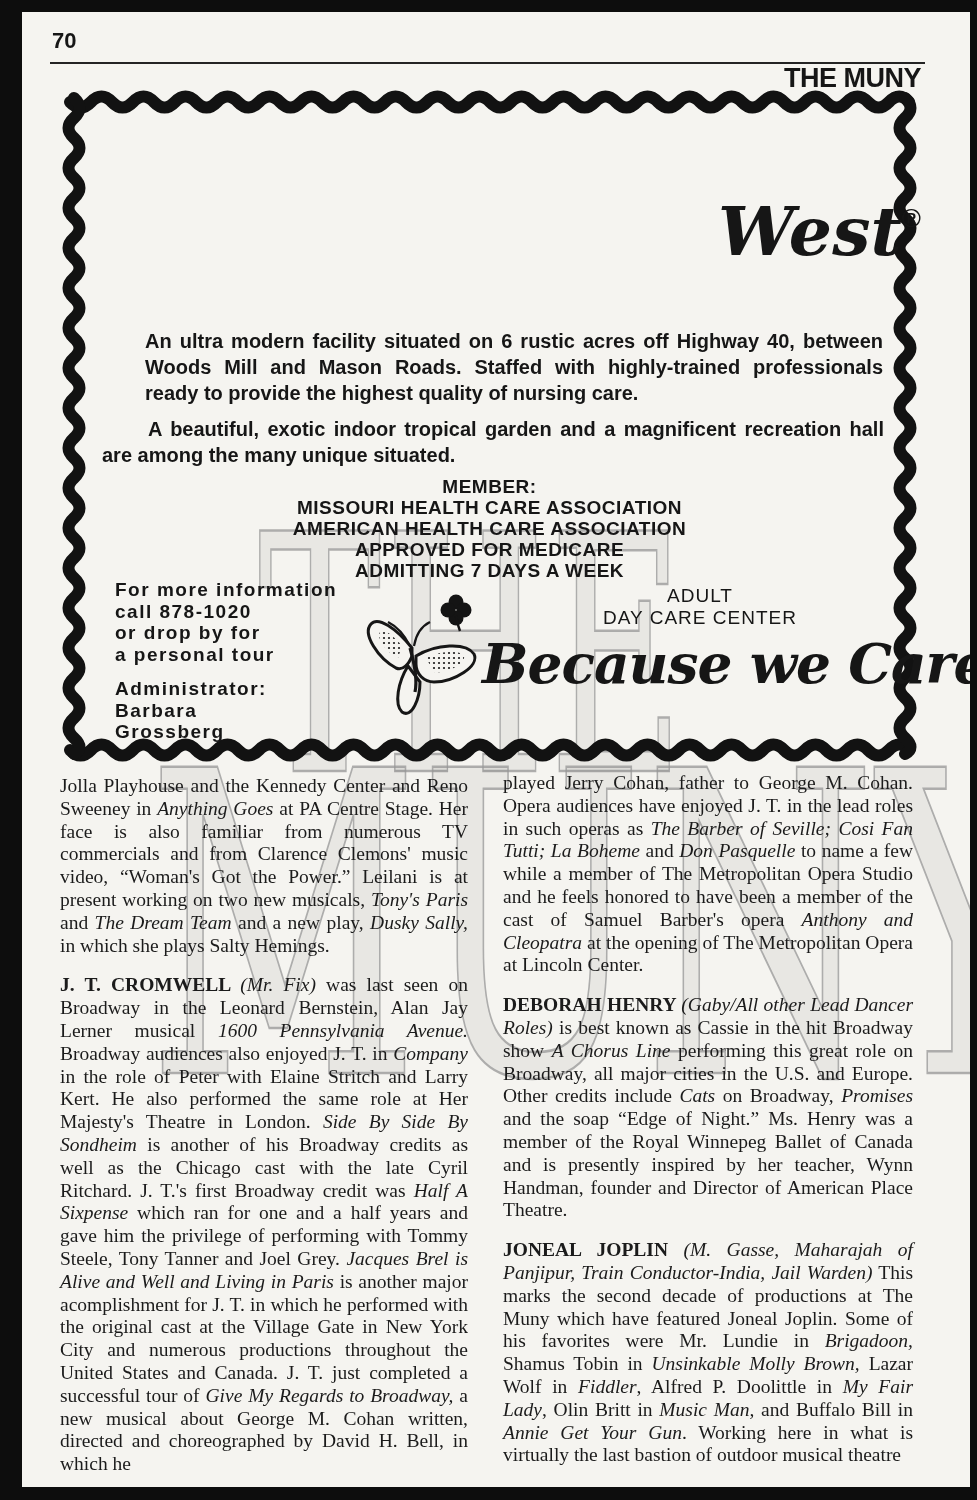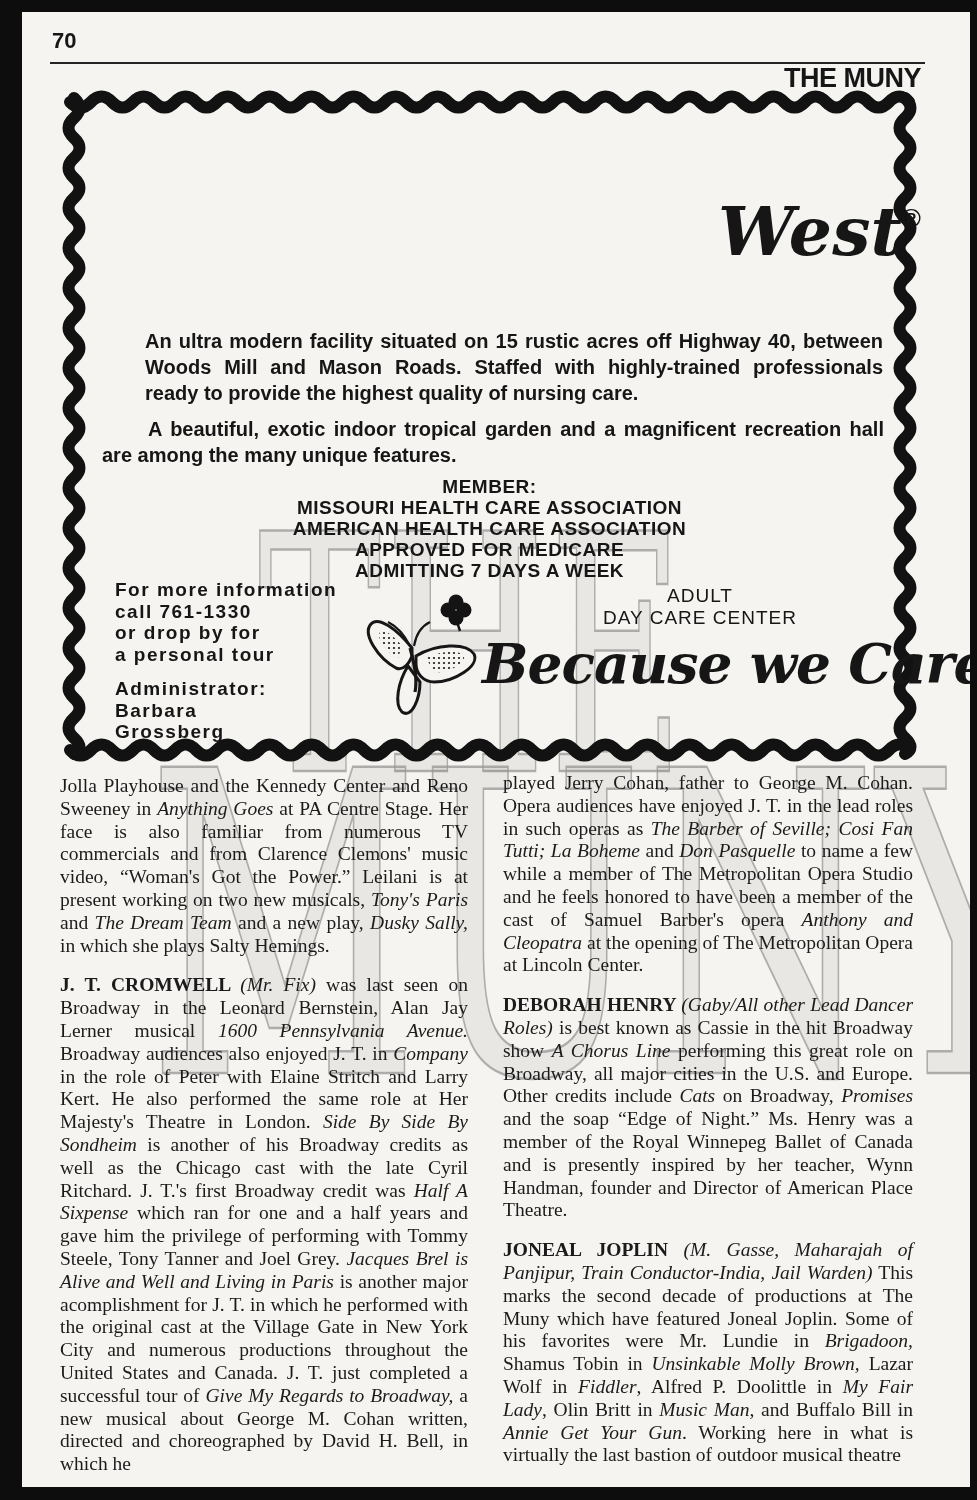--- a/index.html
+++ b/index.html
@@ -79,34 +79,34 @@
     <div class="ad">
       <svg class="border" width="863" height="681" viewBox="0 0 863 681">
         <path fill="none" stroke="#121212" stroke-width="12" stroke-linecap="round" d="M 12 16 Q 22.5 27 33 16 Q 43.5 5 54 16 Q 64.5 27 75 16 Q 85.5 5 96 16 Q 106.5 27 117 16 Q 127.5 5 138 16 Q 148.5 27 159 16 Q 169.5 5 180 16 Q 190.5 27 201 16 Q 211.5 5 222 16 Q 232.5 27 243 16 Q 253.5 5 264 16 Q 274.5 27 285 16 Q 295.5 5 306 16 Q 316.5 27 327 16 Q 337.5 5 348 16 Q 358.5 27 369 16 Q 379.5 5 390 16 Q 400.5 27 411 16 Q 421.5 5 432 16 Q 442.5 27 453 16 Q 463.5 5 474 16 Q 484.5 27 495 16 Q 505.5 5 516 16 Q 526.5 27 537 16 Q 547.5 5 558 16 Q 568.5 27 579 16 Q 589.5 5 600 16 Q 610.5 27 621 16 Q 631.5 5 642 16 Q 652.5 27 663 16 Q 673.5 5 684 16 Q 694.5 27 705 16 Q 715.5 5 726 16 Q 736.5 27 747 16 Q 757.5 5 768 16 Q 778.5 27 789 16 Q 799.5 5 810 16 Q 820.5 27 831 16 Q 841.5 5 851 16"></path>
         <path fill="none" stroke="#121212" stroke-width="12" stroke-linecap="round" d="M 12 664 Q 22.5 675 33 664 Q 43.5 653 54 664 Q 64.5 675 75 664 Q 85.5 653 96 664 Q 106.5 675 117 664 Q 127.5 653 138 664 Q 148.5 675 159 664 Q 169.5 653 180 664 Q 190.5 675 201 664 Q 211.5 653 222 664 Q 232.5 675 243 664 Q 253.5 653 264 664 Q 274.5 675 285 664 Q 295.5 653 306 664 Q 316.5 675 327 664 Q 337.5 653 348 664 Q 358.5 675 369 664 Q 379.5 653 390 664 Q 400.5 675 411 664 Q 421.5 653 432 664 Q 442.5 675 453 664 Q 463.5 653 474 664 Q 484.5 675 495 664 Q 505.5 653 516 664 Q 526.5 675 537 664 Q 547.5 653 558 664 Q 568.5 675 579 664 Q 589.5 653 600 664 Q 610.5 675 621 664 Q 631.5 653 642 664 Q 652.5 675 663 664 Q 673.5 653 684 664 Q 694.5 675 705 664 Q 715.5 653 726 664 Q 736.5 675 747 664 Q 757.5 653 768 664 Q 778.5 675 789 664 Q 799.5 653 810 664 Q 820.5 675 831 664 Q 841.5 653 851 664"></path>
         <path fill="none" stroke="#121212" stroke-width="12" stroke-linecap="round" d="M 16 12 Q 27 22 16 32 Q 5 42 16 52 Q 27 62 16 72 Q 5 82 16 92 Q 27 102 16 112 Q 5 122 16 132 Q 27 142 16 152 Q 5 162 16 172 Q 27 182 16 192 Q 5 202 16 212 Q 27 222 16 232 Q 5 242 16 252 Q 27 262 16 272 Q 5 282 16 292 Q 27 302 16 312 Q 5 322 16 332 Q 27 342 16 352 Q 5 362 16 372 Q 27 382 16 392 Q 5 402 16 412 Q 27 422 16 432 Q 5 442 16 452 Q 27 462 16 472 Q 5 482 16 492 Q 27 502 16 512 Q 5 522 16 532 Q 27 542 16 552 Q 5 562 16 572 Q 27 582 16 592 Q 5 602 16 612 Q 27 622 16 632 Q 5 642 16 652 Q 27 662 16 668"></path>
         <path fill="none" stroke="#121212" stroke-width="12" stroke-linecap="round" d="M 847 12 Q 858 22 847 32 Q 836 42 847 52 Q 858 62 847 72 Q 836 82 847 92 Q 858 102 847 112 Q 836 122 847 132 Q 858 142 847 152 Q 836 162 847 172 Q 858 182 847 192 Q 836 202 847 212 Q 858 222 847 232 Q 836 242 847 252 Q 858 262 847 272 Q 836 282 847 292 Q 858 302 847 312 Q 836 322 847 332 Q 858 342 847 352 Q 836 362 847 372 Q 858 382 847 392 Q 836 402 847 412 Q 858 422 847 432 Q 836 442 847 452 Q 858 462 847 472 Q 836 482 847 492 Q 858 502 847 512 Q 836 522 847 532 Q 858 542 847 552 Q 836 562 847 572 Q 858 582 847 592 Q 836 602 847 612 Q 858 622 847 632 Q 836 642 847 652 Q 858 662 847 668"></path>
       </svg>
 
       <div class="ad-script"><span>West</span><span class="reg">®</span></div>
 
-      <div class="ad-para p1">An ultra modern facility situated on 15 rustic acres off Highway 40, between Woods Mill and Mason Roads. Staffed with highly-trained professionals ready to provide the highest quality of nursing care.</div>
-      <div class="ad-para p2">A beautiful, exotic indoor tropical garden and a magnificent recreation hall are among the many unique features.</div>
+      <div class="ad-para p1">An ultra modern facility situated on 6 rustic acres off Highway 40, between Woods Mill and Mason Roads. Staffed with highly-trained professionals ready to provide the highest quality of nursing care.</div>
+      <div class="ad-para p2">A beautiful, exotic indoor tropical garden and a magnificent recreation hall are among the many unique situated.</div>
 
       <div class="ad-member">
         <div>MEMBER:</div>
         <div>MISSOURI HEALTH CARE ASSOCIATION</div>
         <div>AMERICAN HEALTH CARE ASSOCIATION</div>
         <div>APPROVED FOR MEDICARE</div>
         <div>ADMITTING 7 DAYS A WEEK</div>
       </div>
 
       <div class="ad-info">
         <div>For more information</div>
-        <div>call 761-1330</div>
+        <div>call 878-1020</div>
         <div>or drop by for</div>
         <div>a personal tour</div>
       </div>
 
       <div class="ad-admin">
         <div>Administrator:</div>
         <div>Barbara</div>
         <div>Grossberg</div>
       </div>
 

